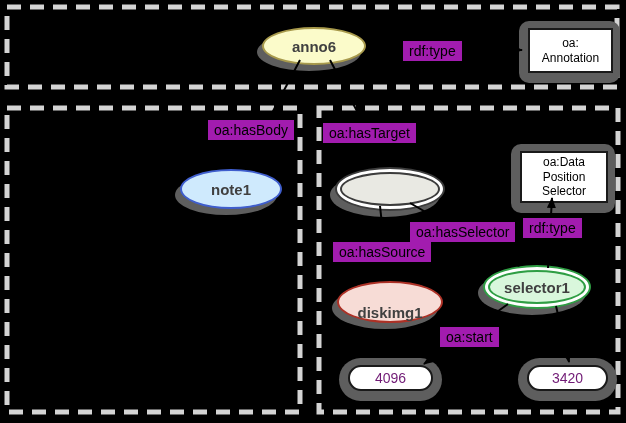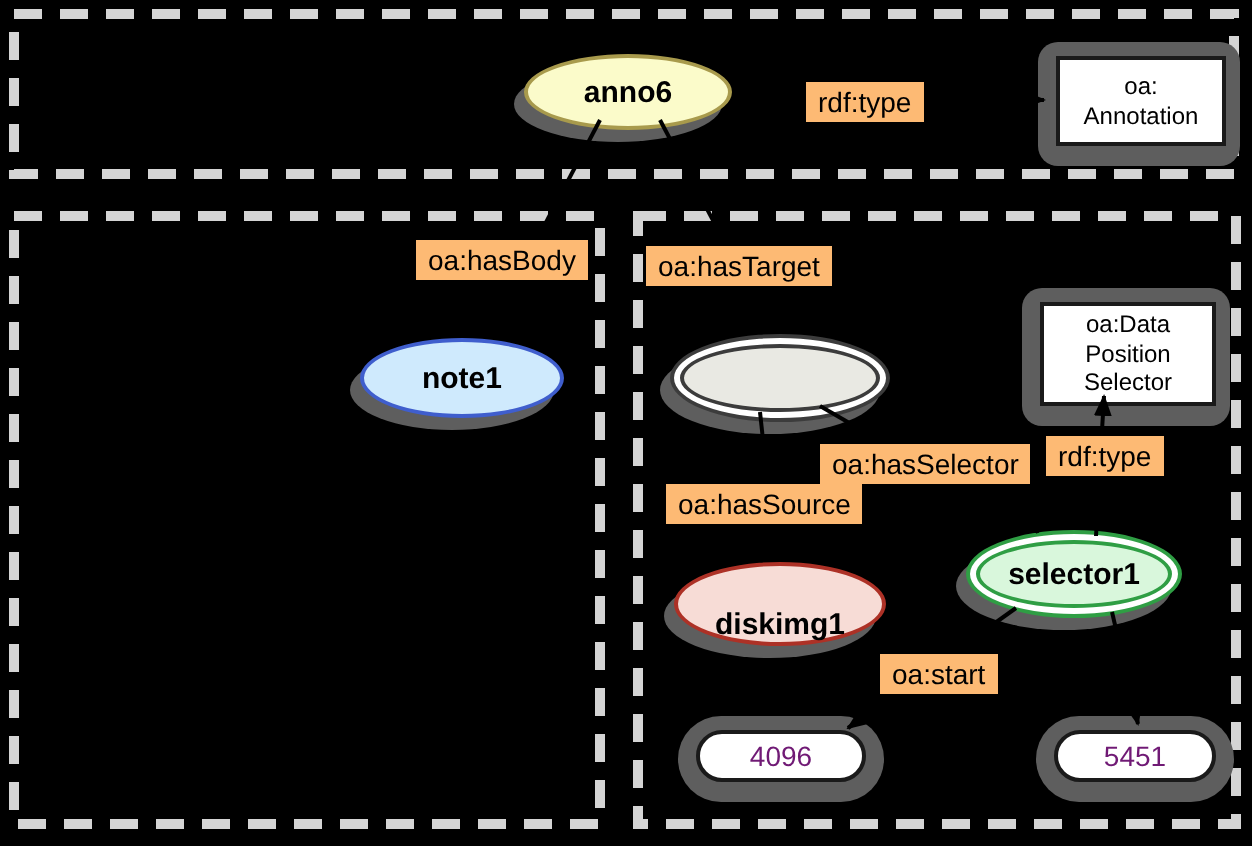--- a/index.html
+++ b/index.html
@@ -12,21 +12,21 @@
   svg.layer { position:absolute; left:0; top:0; width:626px; height:423px; }
   #frames { z-index:0; }
   #edges  { z-index:2; }
   .dashrect { fill:none; stroke:var(--dash,#d4d4d4); stroke-width:5; stroke-dasharray:14 9; }
   .edge { stroke:var(--edge,#000); stroke-width:2; fill:none; }
   .arrowhead { fill:var(--edge,#000); }
 
   .node {
     position:absolute; z-index:1; border-radius:50%;
     display:flex; align-items:center; justify-content:center;
-    font-weight:bold; font-size:15px; color:#000000;
+    font-weight:bold; font-size:15px; color:#404040;
     box-shadow:-5px 6px 0 0 var(--shadow,#5e5e5e);
     box-sizing:border-box;
   }
   .node .lbl { position:relative; z-index:1; }
   .ring::after {
     content:""; position:absolute; inset:3px; border-radius:50%; z-index:0;
   }
   #anno6   { left:262px; top:27px;  width:104px; height:38px;
              background:var(--annotation-fill,#fbfbca); border:2px solid var(--annotation-stroke,#a89a4c); }
   #note1   { left:180px; top:169px; width:102px; height:40px;
@@ -59,21 +59,21 @@
     background:#fff; border:2px solid #1a1a1a; border-radius:13px; box-sizing:border-box;
     display:flex; align-items:center; justify-content:center;
     font-size:14px; color:#701a75;
   }
   #v4096-wrap { left:339px; top:358px; }
   #v4096-wrap .stadium { width:85px; height:26px; }
   #v4104-wrap { left:518px; top:358px; }
   #v4104-wrap .stadium { width:81px; height:26px; }
 
   .edge-label {
-    position:absolute; z-index:3; background:#fdba74; color:#000;
+    position:absolute; z-index:3; background:#a21caf; color:#000;
     font-size:14px; padding:2px 6px; white-space:nowrap;
   }
   #lbl-rdftype-anno { left:403px; top:41px; }
   #lbl-hasbody      { left:208px; top:120px; }
   #lbl-hastarget    { left:323px; top:123px; }
   #lbl-hasselector  { left:410px; top:222px; }
   #lbl-rdftype-sel  { left:523px; top:218px; }
   #lbl-hassource    { left:333px; top:242px; }
   #lbl-start        { left:440px; top:327px; }
   #lbl-end          { left:535px; top:327px; }
@@ -122,21 +122,21 @@
       <span>Position</span>
       <span>Selector</span>
     </div>
   </div>
 
   <div class="wrap stadium-wrap" id="v4096-wrap">
     <div class="stadium">4096</div>
   </div>
 
   <div class="wrap stadium-wrap" id="v4104-wrap">
-    <div class="stadium">5451</div>
+    <div class="stadium">3420</div>
   </div>
 
   <svg id="edges" class="layer">
     <defs>
       <marker id="arrow" markerWidth="11" markerHeight="9" refX="10" refY="4.5" orient="auto" markerUnits="userSpaceOnUse">
         <path class="arrowhead" d="M0,0 L11,4.5 L0,9 z"></path>
       </marker>
     </defs>
     <line class="edge" x1="366" y1="47" x2="522" y2="50" marker-end="url(#arrow)"></line>
     <line class="edge" x1="300" y1="60" x2="243" y2="168" marker-end="url(#arrow)"></line>

